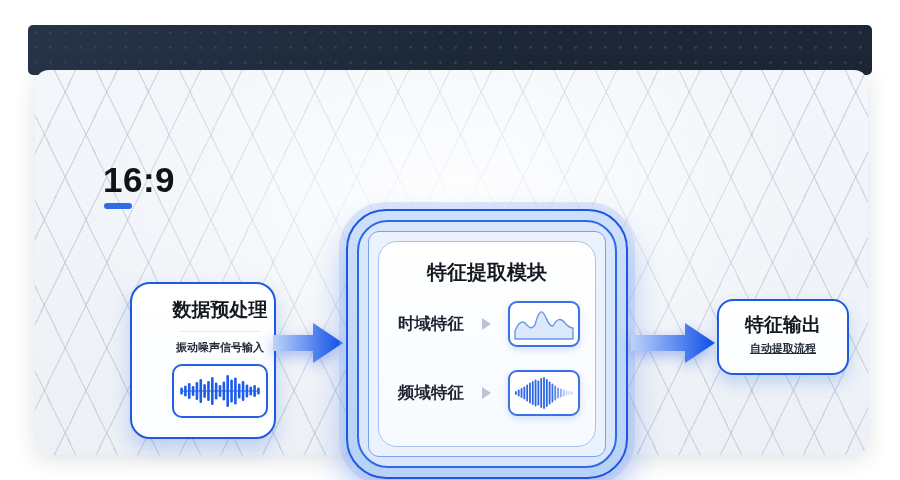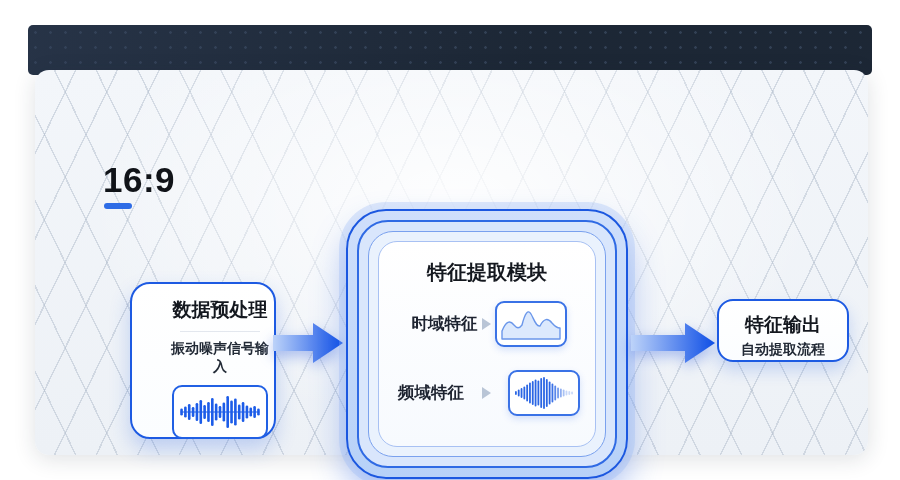--- a/index.html
+++ b/index.html
@@ -30,58 +30,58 @@
   }
 
   
   .ratio-label { position:absolute; left:68px; top:90px; font-size:35px; font-weight:800; color:#101318; letter-spacing:.5px; }
   .ratio-dash  { position:absolute; left:69px; top:133px; width:28px; height:6px; border-radius:3px; background:#2e6ce6; }
 
   
   .node { position:absolute; background:linear-gradient(#ffffff,#fbfdff); border:2.5px solid #1d5ae2; text-align:center; }
   .input-node  { left:95px; top:212px; width:146px; height:157px; border-radius:20px;
                  box-shadow:0 10px 20px rgba(43,99,227,.25);padding-left:34px; }
-  .output-node { left:682px; top:229px; width:132px; height:63px; border-radius:16px;
+  .output-node { left:682px; top:229px; width:132px; height:76px; border-radius:16px;
                  box-shadow:0 8px 16px rgba(43,99,227,.22); }
 
   .node-title    { font-size:19px; font-weight:800; color:#14181f; }
   .input-node .node-title { margin-top:13px; }
   .node-divider  { height:1px; background:#e3e7ee; margin:8px 14px 0 14px; }
-  .node-subtitle { font-size:14px; font-weight:600; color:#222a36; margin-top:8px; }
+  .node-subtitle { font-size:11px; font-weight:600; color:#222a36; margin-top:8px; }
 
   .icon-box {
     width:96px; height:54px; margin:9px auto 0 auto;
     border:2px solid #2160e4; border-radius:10px; background:#ffffff;
     display:flex; align-items:center; justify-content:center; color:#1c5ce8;
   }
 
   .output-node .node-title    { margin-top:11px; }
-  .output-node .node-subtitle { margin-top:3px; }
+  .output-node .node-subtitle { margin-top:3px;text-decoration:underline; }
 
   
   .arrow { position:absolute; filter:drop-shadow(0 5px 7px rgba(30,80,220,.35)); }
   .arrow1 { left:238px; top:251px; }
   .arrow2 { left:596px; top:251px; }
 
   
   .module-ring1 {
     position:absolute; left:311px; top:139px; width:282px; height:270px;
     border-radius:40px; border:2.5px solid #1b57e0;
     background:linear-gradient(#cfdffb,#b7d1f8);
     box-shadow:0 0 0 7px rgba(148,182,246,.30), 0 18px 34px rgba(42,98,228,.40);
   }
   .module-ring2 { position:absolute; inset:9px;  border-radius:31px; border:2px   solid #2f6ae4; background:#d9e6fc; }
-  .module-ring3 { position:absolute; inset:9px;  border-radius:25px; border:1.5px solid #7aa1ee; background:#eaf2fd; }
+  .module-ring3 { position:absolute; inset:9px;  border-radius:11px; border:1.5px solid #7aa1ee; background:#eaf2fd; }
   .module-panel { position:absolute; inset:9px;  border-radius:19px; border:1.5px solid #a8c1f3;
                   background:linear-gradient(#ffffff,#f7fafe);
                   display:flex; flex-direction:column; }
   .module-title { text-align:center; font-size:20px; font-weight:800; color:#14181f; margin-top:17px; }
 
   .feature-row { display:flex; align-items:center; justify-content:space-between; padding:0 15px 0 19px; }
-  .feature-row.row1 { margin-top:15px;justify-content:center; }
+  .feature-row.row1 { margin-top:15px; }
   .feature-row.row2 { margin-top:23px;gap:11px; }
   .feature-label { font-size:16.5px; font-weight:700; color:#1d2330; white-space:nowrap; }
   .play-tri { width:0; height:0; border-left:9px solid #b9c5d6; border-top:6px solid transparent; border-bottom:6px solid transparent; margin:0 4px; }
   .thumb-box { width:72px; height:46px; border:2px solid #3a72e6; border-radius:9px; background:#ffffff;
                display:flex; align-items:center; justify-content:center; color:#2b66e4;
                box-shadow:0 3px 7px rgba(43,99,227,.18); }
 </style>
 </head>
 <body>
 

